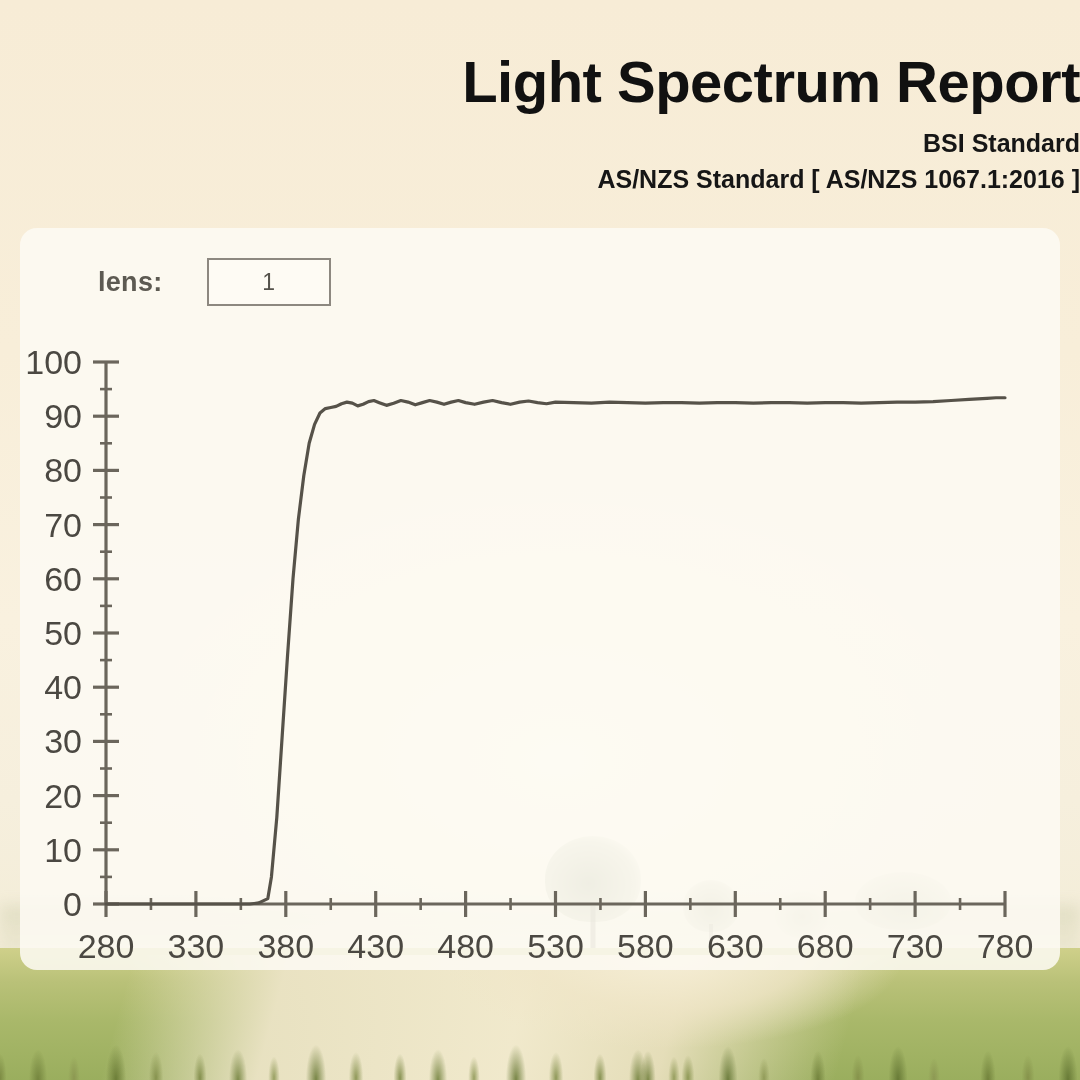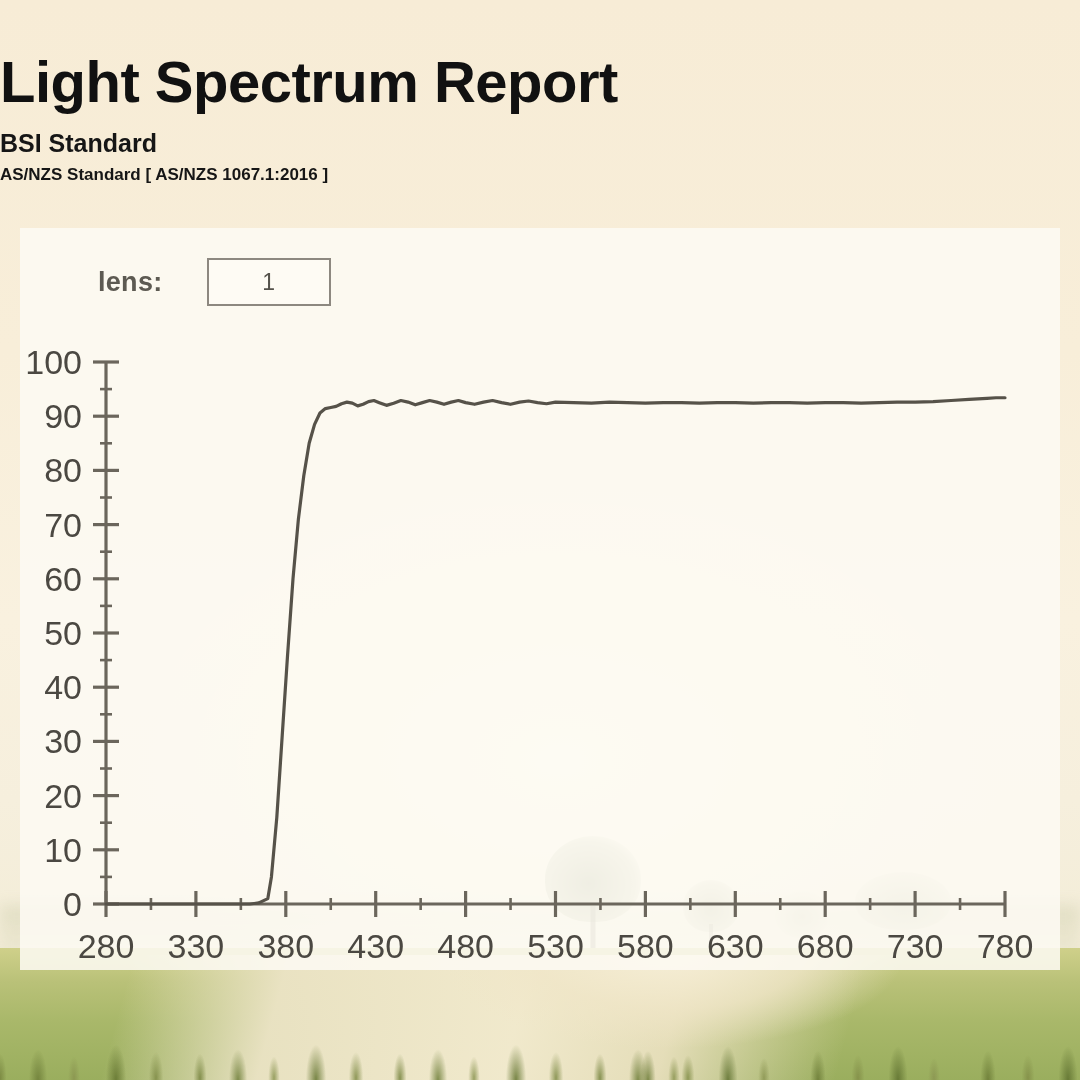--- a/index.html
+++ b/index.html
@@ -54,30 +54,31 @@
       radial-gradient(ellipse 14px 50px at 98px 120px,#5f7130 0%,rgba(95,113,48,0) 68%),
       radial-gradient(ellipse 8px 28px at 134px 118px,#8b9552 0%,rgba(139,149,82,0) 72%);
     background-size:170px 120px;}
 
   
   .tree{position:absolute;}
   .tree .crown{position:absolute;left:50%;transform:translateX(-50%);border-radius:50% 50% 46% 46%;}
   .tree .trunk{position:absolute;left:50%;transform:translateX(-50%);bottom:0;}
 
   
-  #header{position:absolute;left:0;top:0;width:1080px;text-align:left;}
+  #header{position:absolute;left:0;top:0;width:1080px;text-align:right;}
   #title{font-size:58px;font-weight:bold;color:#111;letter-spacing:-.5px;
     margin-top:52px;line-height:1.05;}
   #sub1{font-size:25px;font-weight:bold;color:#161616;margin-top:16px;}
-  #sub2{font-size:17px;font-weight:bold;color:#161616;margin-top:7px;}
+  #sub2{font-size:25px;font-weight:bold;color:#161616;margin-top:7px;}
 
   
   #panel{
     position:absolute;left:20px;top:228px;width:1040px;height:742px;
     background:rgba(253,250,243,.86);
+    border-radius:17px;
   }
   #lensrow{position:absolute;left:78px;top:30px;display:flex;align-items:center;}
   #lenslabel{font-size:27px;font-weight:bold;color:#5d5a52;letter-spacing:.3px;}
   #lensbox{
     margin-left:44px;width:120px;height:44px;border:2px solid #8d8880;
     background:rgba(255,253,248,.55);
     display:flex;align-items:center;justify-content:center;
     font-size:23px;color:#55524b;
   }
   #plot{position:absolute;left:0;top:0;width:1040px;height:742px;}

